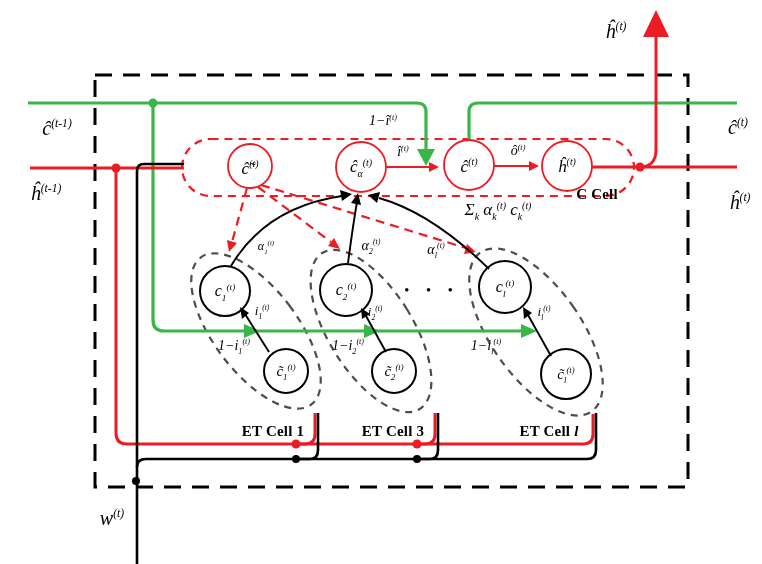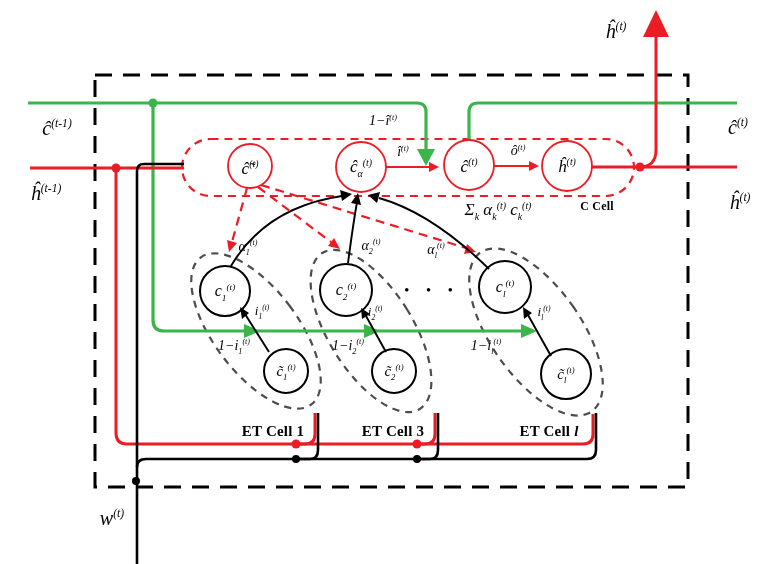--- a/index.html
+++ b/index.html
@@ -143,26 +143,26 @@
 
 <div class="lbl" style="left:250px;top:168px;font-size:17px">ĉ̃<sup>(t)</sup></div>
 <div class="lbl" style="left:361px;top:168px;font-size:17px">ĉ<sub>α</sub><sup>(t)</sup></div>
 <div class="lbl" style="left:469px;top:166px;font-size:17px">ĉ<sup>(t)</sup></div>
 <div class="lbl" style="left:567px;top:166px;font-size:17px">ĥ<sup>(t)</sup></div>
 
 <div class="lbl" style="left:383px;top:121px;font-size:14px">1−î<sup>(t)</sup></div>
 <div class="lbl" style="left:403px;top:152px;font-size:14px">î<sup>(t)</sup></div>
 <div class="lbl" style="left:518px;top:151px;font-size:14px">ô<sup>(t)</sup></div>
 <div class="lbl" style="left:498px;top:211px;font-size:17px">Σ<sub>k</sub> α<sub>k</sub><sup>(t)</sup> c<sub>k</sub><sup>(t)</sup></div>
-<div class="lbl bold-lbl" style="left:597px;top:206px;font-size:12px">C Cell</div>
+<div class="lbl bold-lbl" style="left:597px;top:194px;font-size:15px">C Cell</div>
 <div class="lbl dots" style="left:432px;top:289px;font-size:13px">• • •</div>
 
 <div class="lbl" style="left:225px;top:293px;font-size:16px">c<sub>1</sub><sup>(t)</sup></div>
 <div class="lbl" style="left:286px;top:372px;font-size:15px">c̃<sub>1</sub><sup>(t)</sup></div>
-<div class="lbl" style="left:248px;top:248px;font-size:14px">α<sub>1</sub><sup>(t)</sup></div>
+<div class="lbl" style="left:266px;top:248px;font-size:12px">α<sub>1</sub><sup>(t)</sup></div>
 <div class="lbl" style="left:262px;top:312px;font-size:13px">i<sub>1</sub><sup>(t)</sup></div>
 <div class="lbl" style="left:234px;top:347px;font-size:14px">1−i<sub>1</sub><sup>(t)</sup></div>
 <div class="lbl bold-lbl" style="left:273px;top:431px;font-size:15px">ET Cell 1</div>
 
 <div class="lbl" style="left:346px;top:292px;font-size:16px">c<sub>2</sub><sup>(t)</sup></div>
 <div class="lbl" style="left:394px;top:372px;font-size:15px">c̃<sub>2</sub><sup>(t)</sup></div>
 <div class="lbl" style="left:371px;top:247px;font-size:14px">α<sub>2</sub><sup>(t)</sup></div>
 <div class="lbl" style="left:375px;top:313px;font-size:13px">i<sub>2</sub><sup>(t)</sup></div>
 <div class="lbl" style="left:348px;top:347px;font-size:14px">1−i<sub>2</sub><sup>(t)</sup></div>
 <div class="lbl bold-lbl" style="left:393px;top:431px;font-size:15px">ET Cell 3</div>

